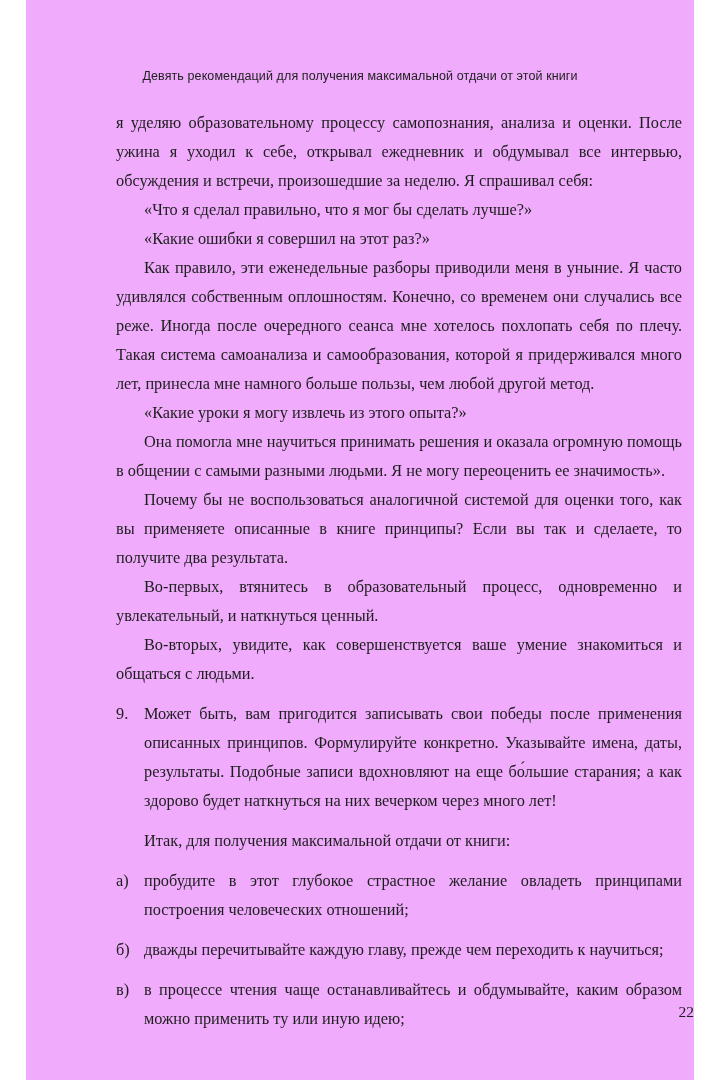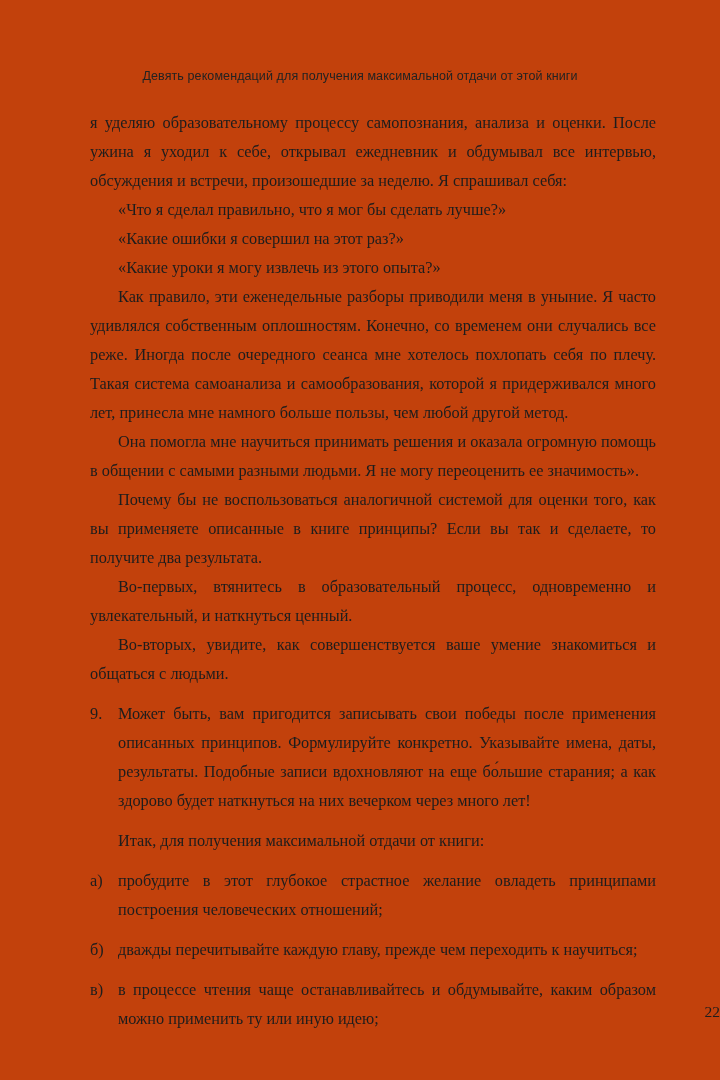--- a/index.html
+++ b/index.html
@@ -2,24 +2,24 @@
 <html lang="ru"><head>
 <meta charset="utf-8">
 <style>
   html, body {
     margin: 0;
     padding: 0;
     background: #ffffff;
   }
   .page {
     position: relative;
-    width: 720px;
+    width: 668px;
     height: 1080px;
     margin: 0 auto;
-    background: #c2410c;
+    background: #f0abfc;
     font-family: "Liberation Serif", "DejaVu Serif", serif;
     color: #1d1d1d;
     overflow: hidden;
   }
   .running-head {
     position: absolute;
     top: 69px;
     left: 40px;
     right: 40px;
     text-align: center;
@@ -64,22 +64,22 @@
 </head>
 <body>
 
 <div class="page">
   <div class="running-head">Девять рекомендаций для получения максимальной отдачи от этой книги</div>
 
   <div class="text-block">
       <p class="">я уделяю образовательному процессу самопознания, анализа и оценки. После ужина я уходил к себе, открывал ежедневник и обдумывал все интервью, обсуждения и встречи, произошедшие за неделю. Я спрашивал себя:</p>
       <p class="ind">«Что я сделал правильно, что я мог бы сделать лучше?»</p>
       <p class="ind">«Какие ошибки я совершил на этот раз?»</p>
+      <p class="ind">Как правило, эти еженедельные разборы приводили меня в уныние. Я часто удивлялся собственным оплошностям. Конечно, со временем они случались все реже. Иногда после очередного сеанса мне хотелось похлопать себя по плечу. Такая система самоанализа и самообразования, которой я придерживался много лет, принесла мне намного больше пользы, чем любой другой метод.</p>
       <p class="ind">«Какие уроки я могу извлечь из этого опыта?»</p>
-      <p class="ind">Как правило, эти еженедельные разборы приводили меня в уныние. Я часто удивлялся собственным оплошностям. Конечно, со временем они случались все реже. Иногда после очередного сеанса мне хотелось похлопать себя по плечу. Такая система самоанализа и самообразования, которой я придерживался много лет, принесла мне намного больше пользы, чем любой другой метод.</p>
       <p class="ind">Она помогла мне научиться принимать решения и оказала огромную помощь в общении с самыми разными людьми. Я не могу переоценить ее значимость».</p>
       <p class="ind">Почему бы не воспользоваться аналогичной системой для оценки того, как вы применяете описанные в книге принципы? Если вы так и сделаете, то получите два результата.</p>
       <p class="ind">Во-первых, втянитесь в образовательный процесс, одновременно и увлекательный, и наткнуться ценный.</p>
       <p class="ind">Во-вторых, увидите, как совершенствуется ваше умение знакомиться и общаться с людьми.</p>
       <p class="hang gap"><span class="marker">9.</span><span>Может быть, вам пригодится записывать свои победы после применения описанных принципов. Формулируйте конкретно. Указывайте имена, даты, результаты. Подобные записи вдохновляют на еще бо́льшие старания; а как здорово будет наткнуться на них вечерком через много лет!</span></p>
       <p class="ind gap">Итак, для получения максимальной отдачи от книги:</p>
       <p class="hang gap"><span class="marker">а)</span><span>пробудите в этот глубокое страстное желание овладеть принципами построения человеческих отношений;</span></p>
       <p class="hang gap"><span class="marker">б)</span><span>дважды перечитывайте каждую главу, прежде чем переходить к научиться;</span></p>
       <p class="hang gap"><span class="marker">в)</span><span>в процессе чтения чаще останавливайтесь и обдумывайте, каким образом можно применить ту или иную идею;</span></p>
     </div>

